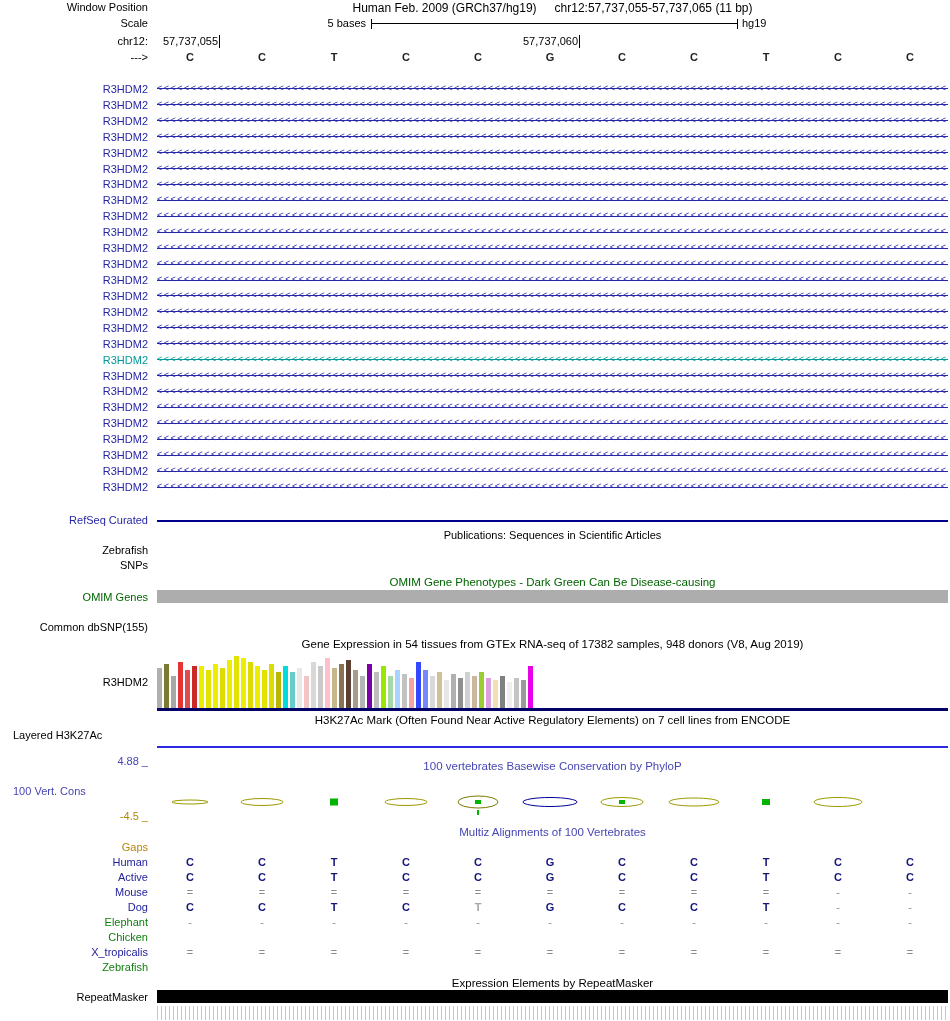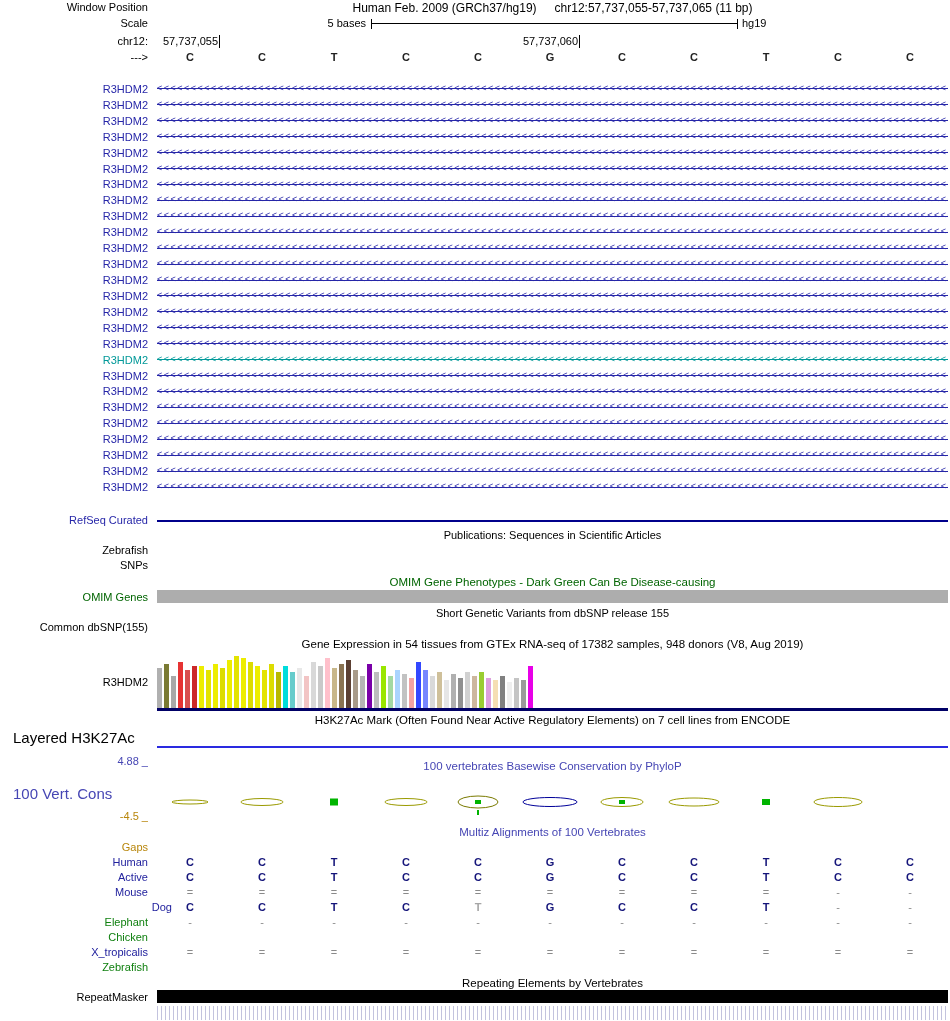--- a/index.html
+++ b/index.html
@@ -1,19 +1,19 @@
 <!DOCTYPE html>
 <html><head>
 <meta charset="utf-8">
 <style>
   html,body{margin:0;padding:0;background:#fff;}
   #screen{position:relative;width:950px;height:1021px;background:#fff;overflow:hidden;
           font-family:"Liberation Sans","DejaVu Sans",sans-serif;font-size:11px;color:#000;}
   .llabel{position:absolute;left:0;width:148px;text-align:right;font-size:11px;white-space:nowrap;}
-  .farleft{position:absolute;left:13px;text-align:left;font-size:15px;white-space:nowrap;}
+  .farleft{position:absolute;left:13px;text-align:left;font-size:11px;white-space:nowrap;}
   .title{position:absolute;left:157px;width:791px;text-align:center;font-size:11.5px;white-space:nowrap;}
   .hdr{position:absolute;left:157px;top:1px;width:791px;display:flex;justify-content:center;gap:18px;font-size:12px;}
   .scalebar{position:absolute;left:371px;top:19px;width:365px;height:10px;border-left:1px solid #000;border-right:1px solid #000;}
   .scalebar::after{content:"";position:absolute;left:0;right:0;top:4px;height:1px;background:#000;}
   .coordtick{position:absolute;top:35px;display:flex;align-items:flex-start;font-size:11px;}
   .vtick{width:1px;height:13px;background:#000;margin-left:1px;}
   .colrow{position:absolute;left:0;width:950px;}
   .colcell{position:absolute;top:0;width:24px;text-align:center;font-size:11px;font-weight:bold;}
   .baseletter{color:#222;}
   #generows{position:absolute;left:0;top:81px;width:950px;height:414px;display:flex;flex-direction:column;}
@@ -185,21 +185,20 @@
   <div class="hline" style="top:520px;height:2px;background:#00008b;"></div>
 
   <div class="title" style="top:529px;font-size:11px;">Publications: Sequences in Scientific Articles</div>
   <div class="llabel" style="top:544px">Zebrafish</div>
   <div class="llabel" style="top:559px">SNPs</div>
 
   <div class="title" style="top:576px;color:#006400;">OMIM Gene Phenotypes - Dark Green Can Be Disease-causing</div>
   <div class="llabel" style="top:591px;color:#006400;">OMIM Genes</div>
   <div class="hline" style="top:590px;height:13px;background:#adadad;"></div>
 
-  <div class="title" style="top:607px;font-size:11px;">Short Genetic Variants from dbSNP release 155</div>
   <div class="llabel" style="top:621px">Common dbSNP(155)</div>
 
   <div class="title" style="top:638px">Gene Expression in 54 tissues from GTEx RNA-seq of 17382 samples, 948 donors (V8, Aug 2019)</div>
   <div class="llabel" style="top:676px">R3HDM2</div>
   <div id="gtexbars">
       <div class="gtex-bar" style="background: rgb(176, 176, 176); height: 40px;"></div>
       <div class="gtex-bar" style="background: rgb(122, 122, 51); height: 44px;"></div>
       <div class="gtex-bar" style="background: rgb(168, 168, 168); height: 32px;"></div>
       <div class="gtex-bar" style="background: rgb(230, 51, 51); height: 46px;"></div>
       <div class="gtex-bar" style="background: rgb(217, 79, 79); height: 38px;"></div>
@@ -320,21 +319,21 @@
         <span class="colcell aligncell" style="left: 394px; color: rgb(138, 138, 138); font-weight: normal;">=</span>
         <span class="colcell aligncell" style="left: 466px; color: rgb(138, 138, 138); font-weight: normal;">=</span>
         <span class="colcell aligncell" style="left: 538px; color: rgb(138, 138, 138); font-weight: normal;">=</span>
         <span class="colcell aligncell" style="left: 610px; color: rgb(138, 138, 138); font-weight: normal;">=</span>
         <span class="colcell aligncell" style="left: 682px; color: rgb(138, 138, 138); font-weight: normal;">=</span>
         <span class="colcell aligncell" style="left: 754px; color: rgb(138, 138, 138); font-weight: normal;">=</span>
         <span class="colcell aligncell" style="left: 826px; color: rgb(138, 138, 138); font-weight: normal;">-</span>
         <span class="colcell aligncell" style="left: 898px; color: rgb(138, 138, 138); font-weight: normal;">-</span>
       </div>
       <div class="align-row">
-        <div class="align-label" style="color: rgb(34, 34, 158); margin-left: 24px;">Dog</div>
+        <div class="align-label" style="color: rgb(34, 34, 158);">Dog</div>
         <span class="colcell aligncell" style="left: 178px; color: rgb(21, 21, 122);">C</span>
         <span class="colcell aligncell" style="left: 250px; color: rgb(21, 21, 122);">C</span>
         <span class="colcell aligncell" style="left: 322px; color: rgb(21, 21, 122);">T</span>
         <span class="colcell aligncell" style="left: 394px; color: rgb(21, 21, 122);">C</span>
         <span class="colcell aligncell" style="left: 466px; color: rgb(166, 166, 166);">T</span>
         <span class="colcell aligncell" style="left: 538px; color: rgb(21, 21, 122);">G</span>
         <span class="colcell aligncell" style="left: 610px; color: rgb(21, 21, 122);">C</span>
         <span class="colcell aligncell" style="left: 682px; color: rgb(21, 21, 122);">C</span>
         <span class="colcell aligncell" style="left: 754px; color: rgb(21, 21, 122);">T</span>
         <span class="colcell aligncell" style="left: 826px; color: rgb(138, 138, 138); font-weight: normal;">-</span>
@@ -369,19 +368,19 @@
         <span class="colcell aligncell" style="left: 682px; color: rgb(138, 138, 138); font-weight: normal;">=</span>
         <span class="colcell aligncell" style="left: 754px; color: rgb(138, 138, 138); font-weight: normal;">=</span>
         <span class="colcell aligncell" style="left: 826px; color: rgb(138, 138, 138); font-weight: normal;">=</span>
         <span class="colcell aligncell" style="left: 898px; color: rgb(138, 138, 138); font-weight: normal;">=</span>
       </div>
       <div class="align-row">
         <div class="align-label" style="color: rgb(16, 128, 16);">Zebrafish</div>
       </div>
     </div>
 
-  <div class="title" style="top:977px">Repeating Elements by Vertebrates</div>
+  <div class="title" style="top:977px">Expression Elements by RepeatMasker</div>
   <div class="llabel" style="top:991px">RepeatMasker</div>
   <div class="hline" style="top:990px;height:13px;background:#000;"></div>
 
   <div id="bottomticks"></div>
 
 </div>
 
 </body></html>

